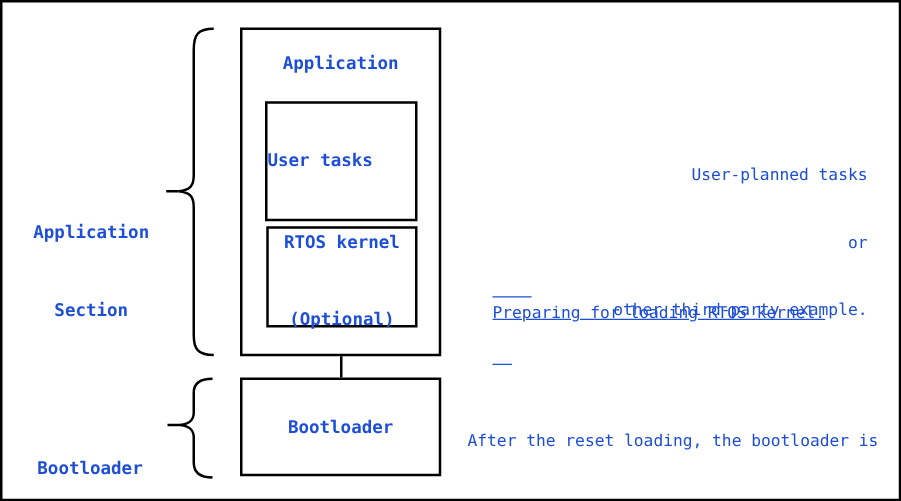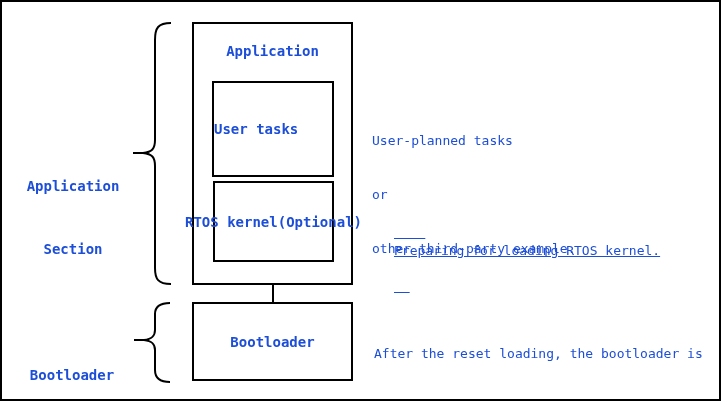--- a/index.html
+++ b/index.html
@@ -33,41 +33,41 @@
     font-weight: bold;
     font-size: 14px;
     letter-spacing: 0px;
     white-space: pre;
   }
   .app-box    { left: 190px; top: 20px;  width: 161px; height: 263px; }
   .app-title  { position: absolute; left: 190px; top: 41px; width: 161px; text-align: center; }
   .user-box   { left: 210px; top: 79px;  width: 122px; height: 96px;
                 display: flex; align-items: center; justify-content: flex-start; }
   .rtos-box   { left: 211px; top: 179px; width: 121px; height: 81px;
-                display: flex; flex-direction: row; align-items: center; justify-content: center;
-                line-height: 22px; }
+                display: flex; flex-direction: column; align-items: center; justify-content: space-between;
+                line-height: 22px; gap: 40px; }
   .boot-box   { left: 190px; top: 300px; width: 161px; height: 79px;
                 display: flex; align-items: center; justify-content: center; }
   .section-label {
     position: absolute;
     width: 124px;
     text-align: center;
     font-weight: bold;
     font-size: 14px;
     line-height: 21px;
     white-space: pre;
   }
   .app-section-label  { left: 9px; top: 132px; }
   .boot-section-label { left: 8px; top: 321px; }
   .annotation {
     position: absolute;
     font-size: 13px;
     white-space: pre;
   }
-  .annot-app  { left: 370px; top: 94px;  width: 322px; text-align: left; line-height: 18px; }
+  .annot-app  { left: 370px; top: 94px;  width: 322px; text-align: right; line-height: 18px; }
   .annot-rtos { left: 392px; top: 204px; line-height: 18px; text-decoration: underline; }
   .annot-boot { left: 372px; top: 304px; line-height: 19px; }
 </style>
 </head>
 <body>
 
 <div class="canvas">
 
   <svg class="overlay" viewBox="0 0 721 401">
 

